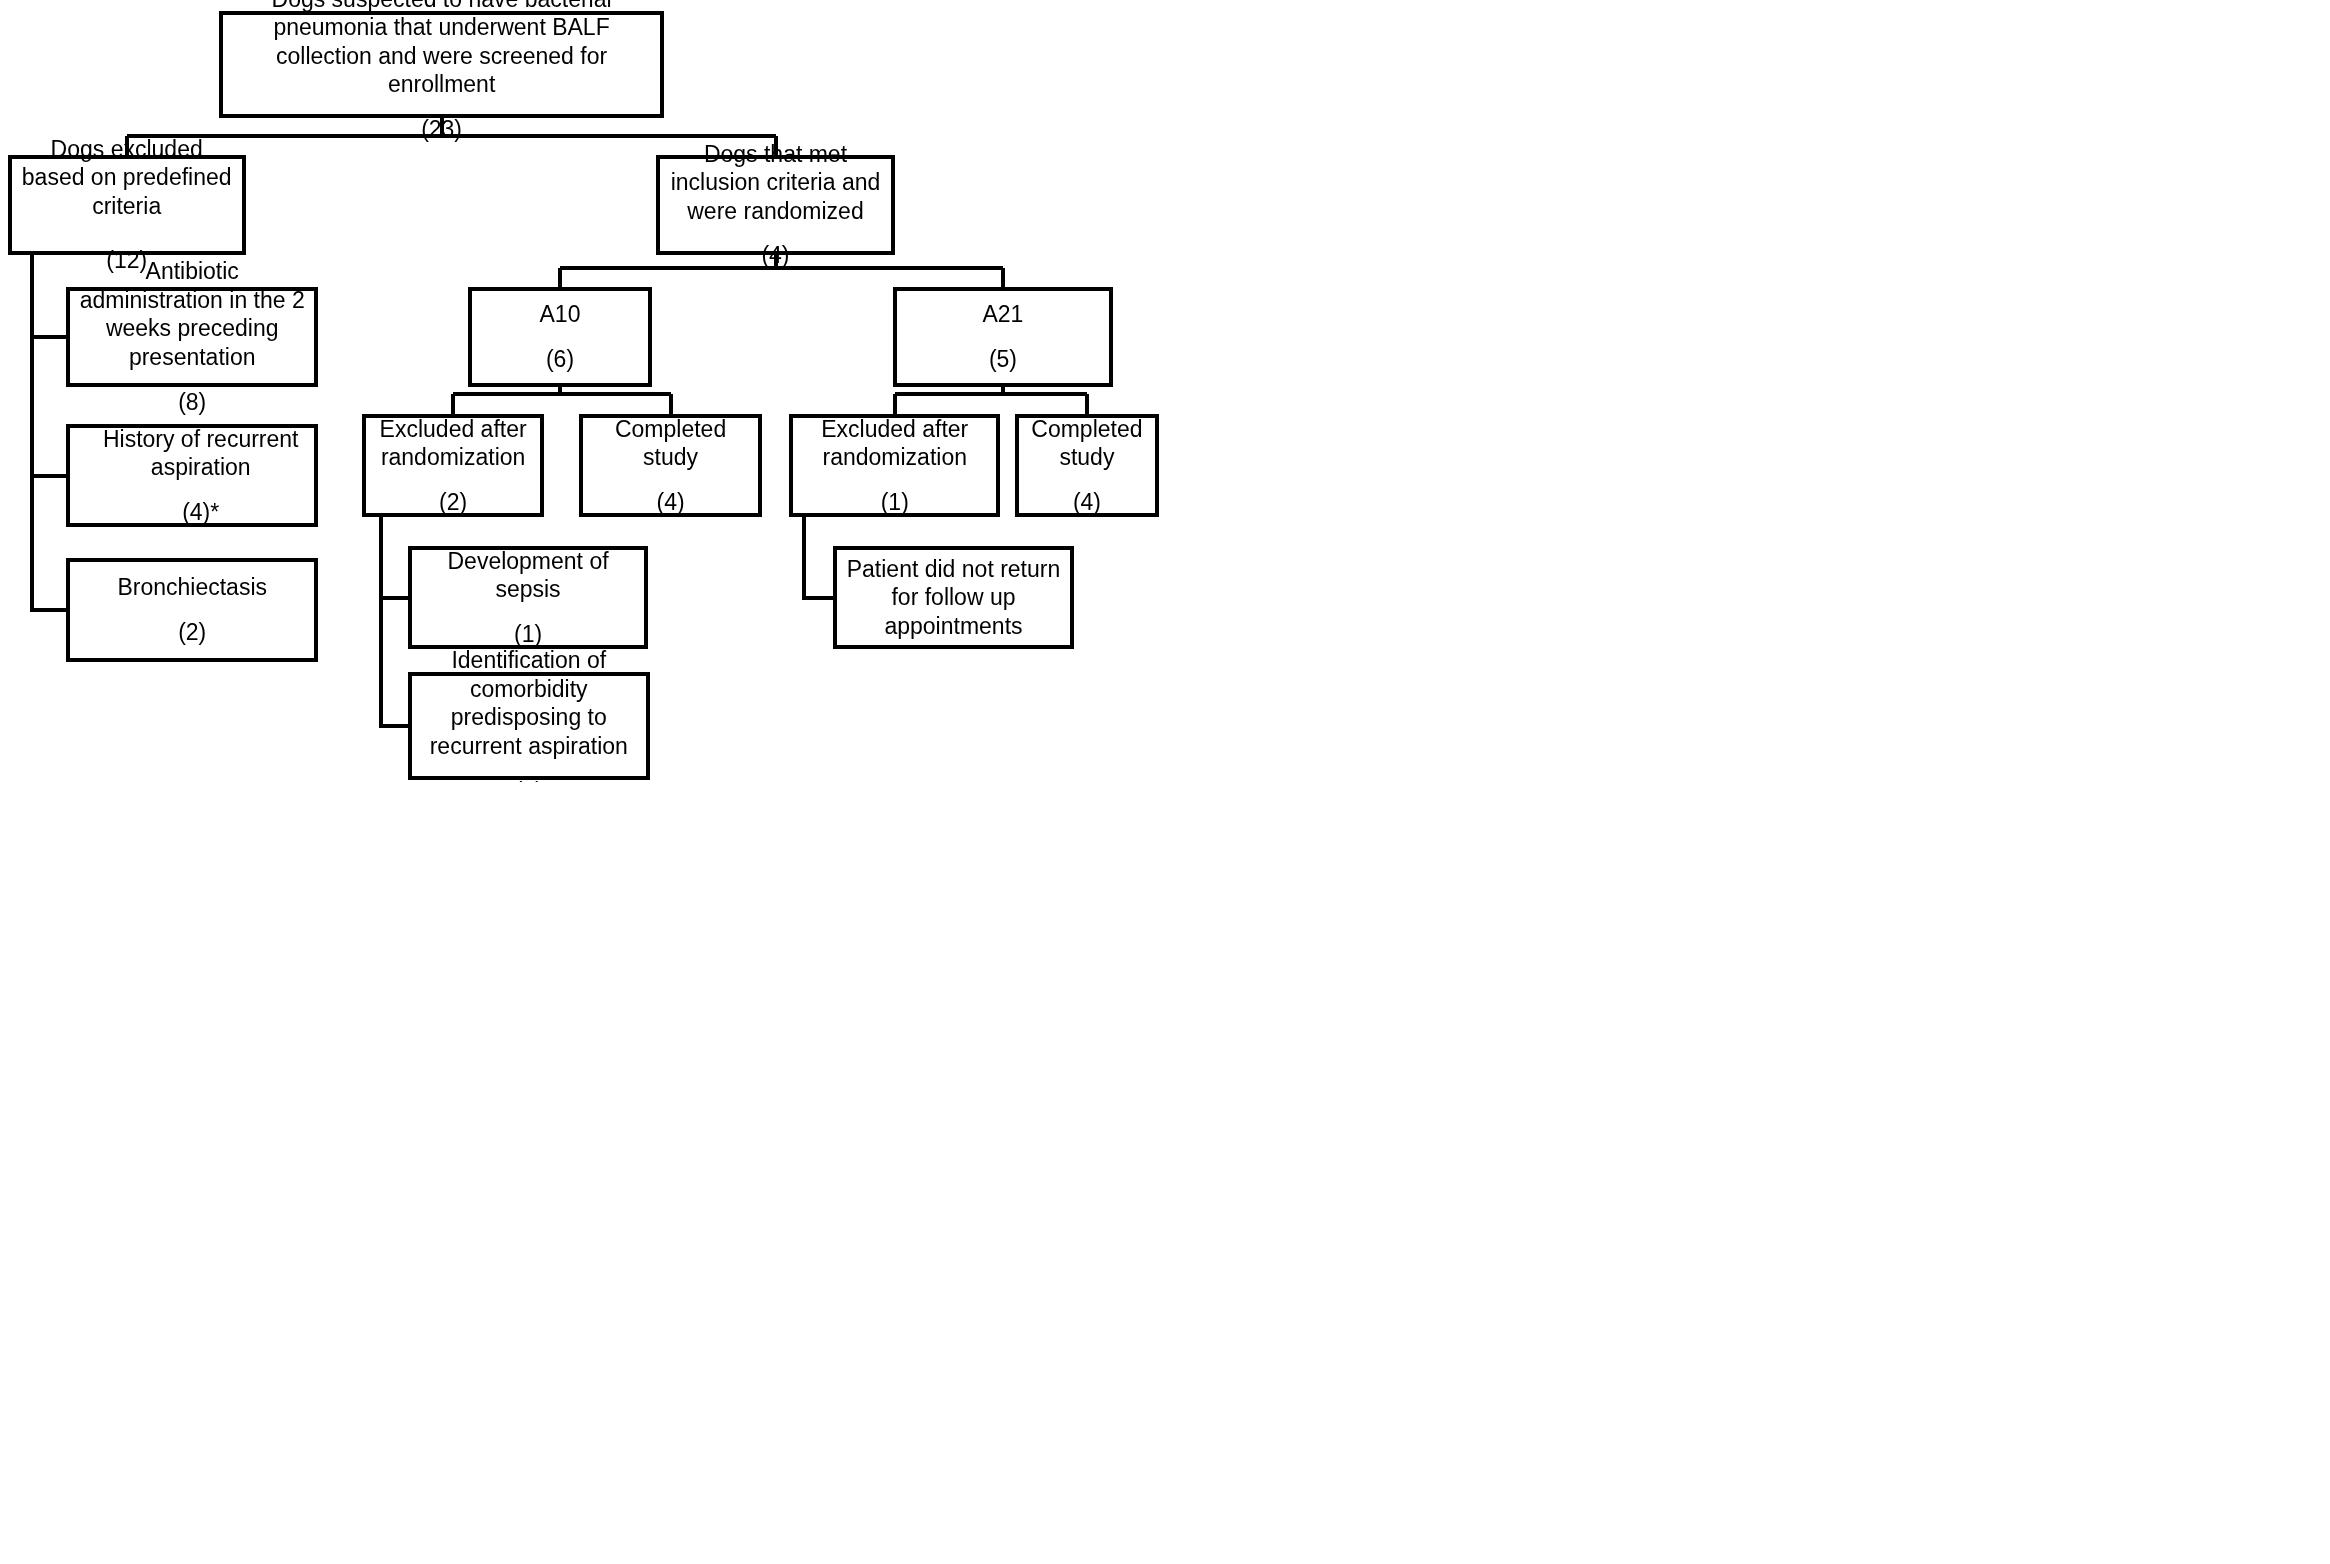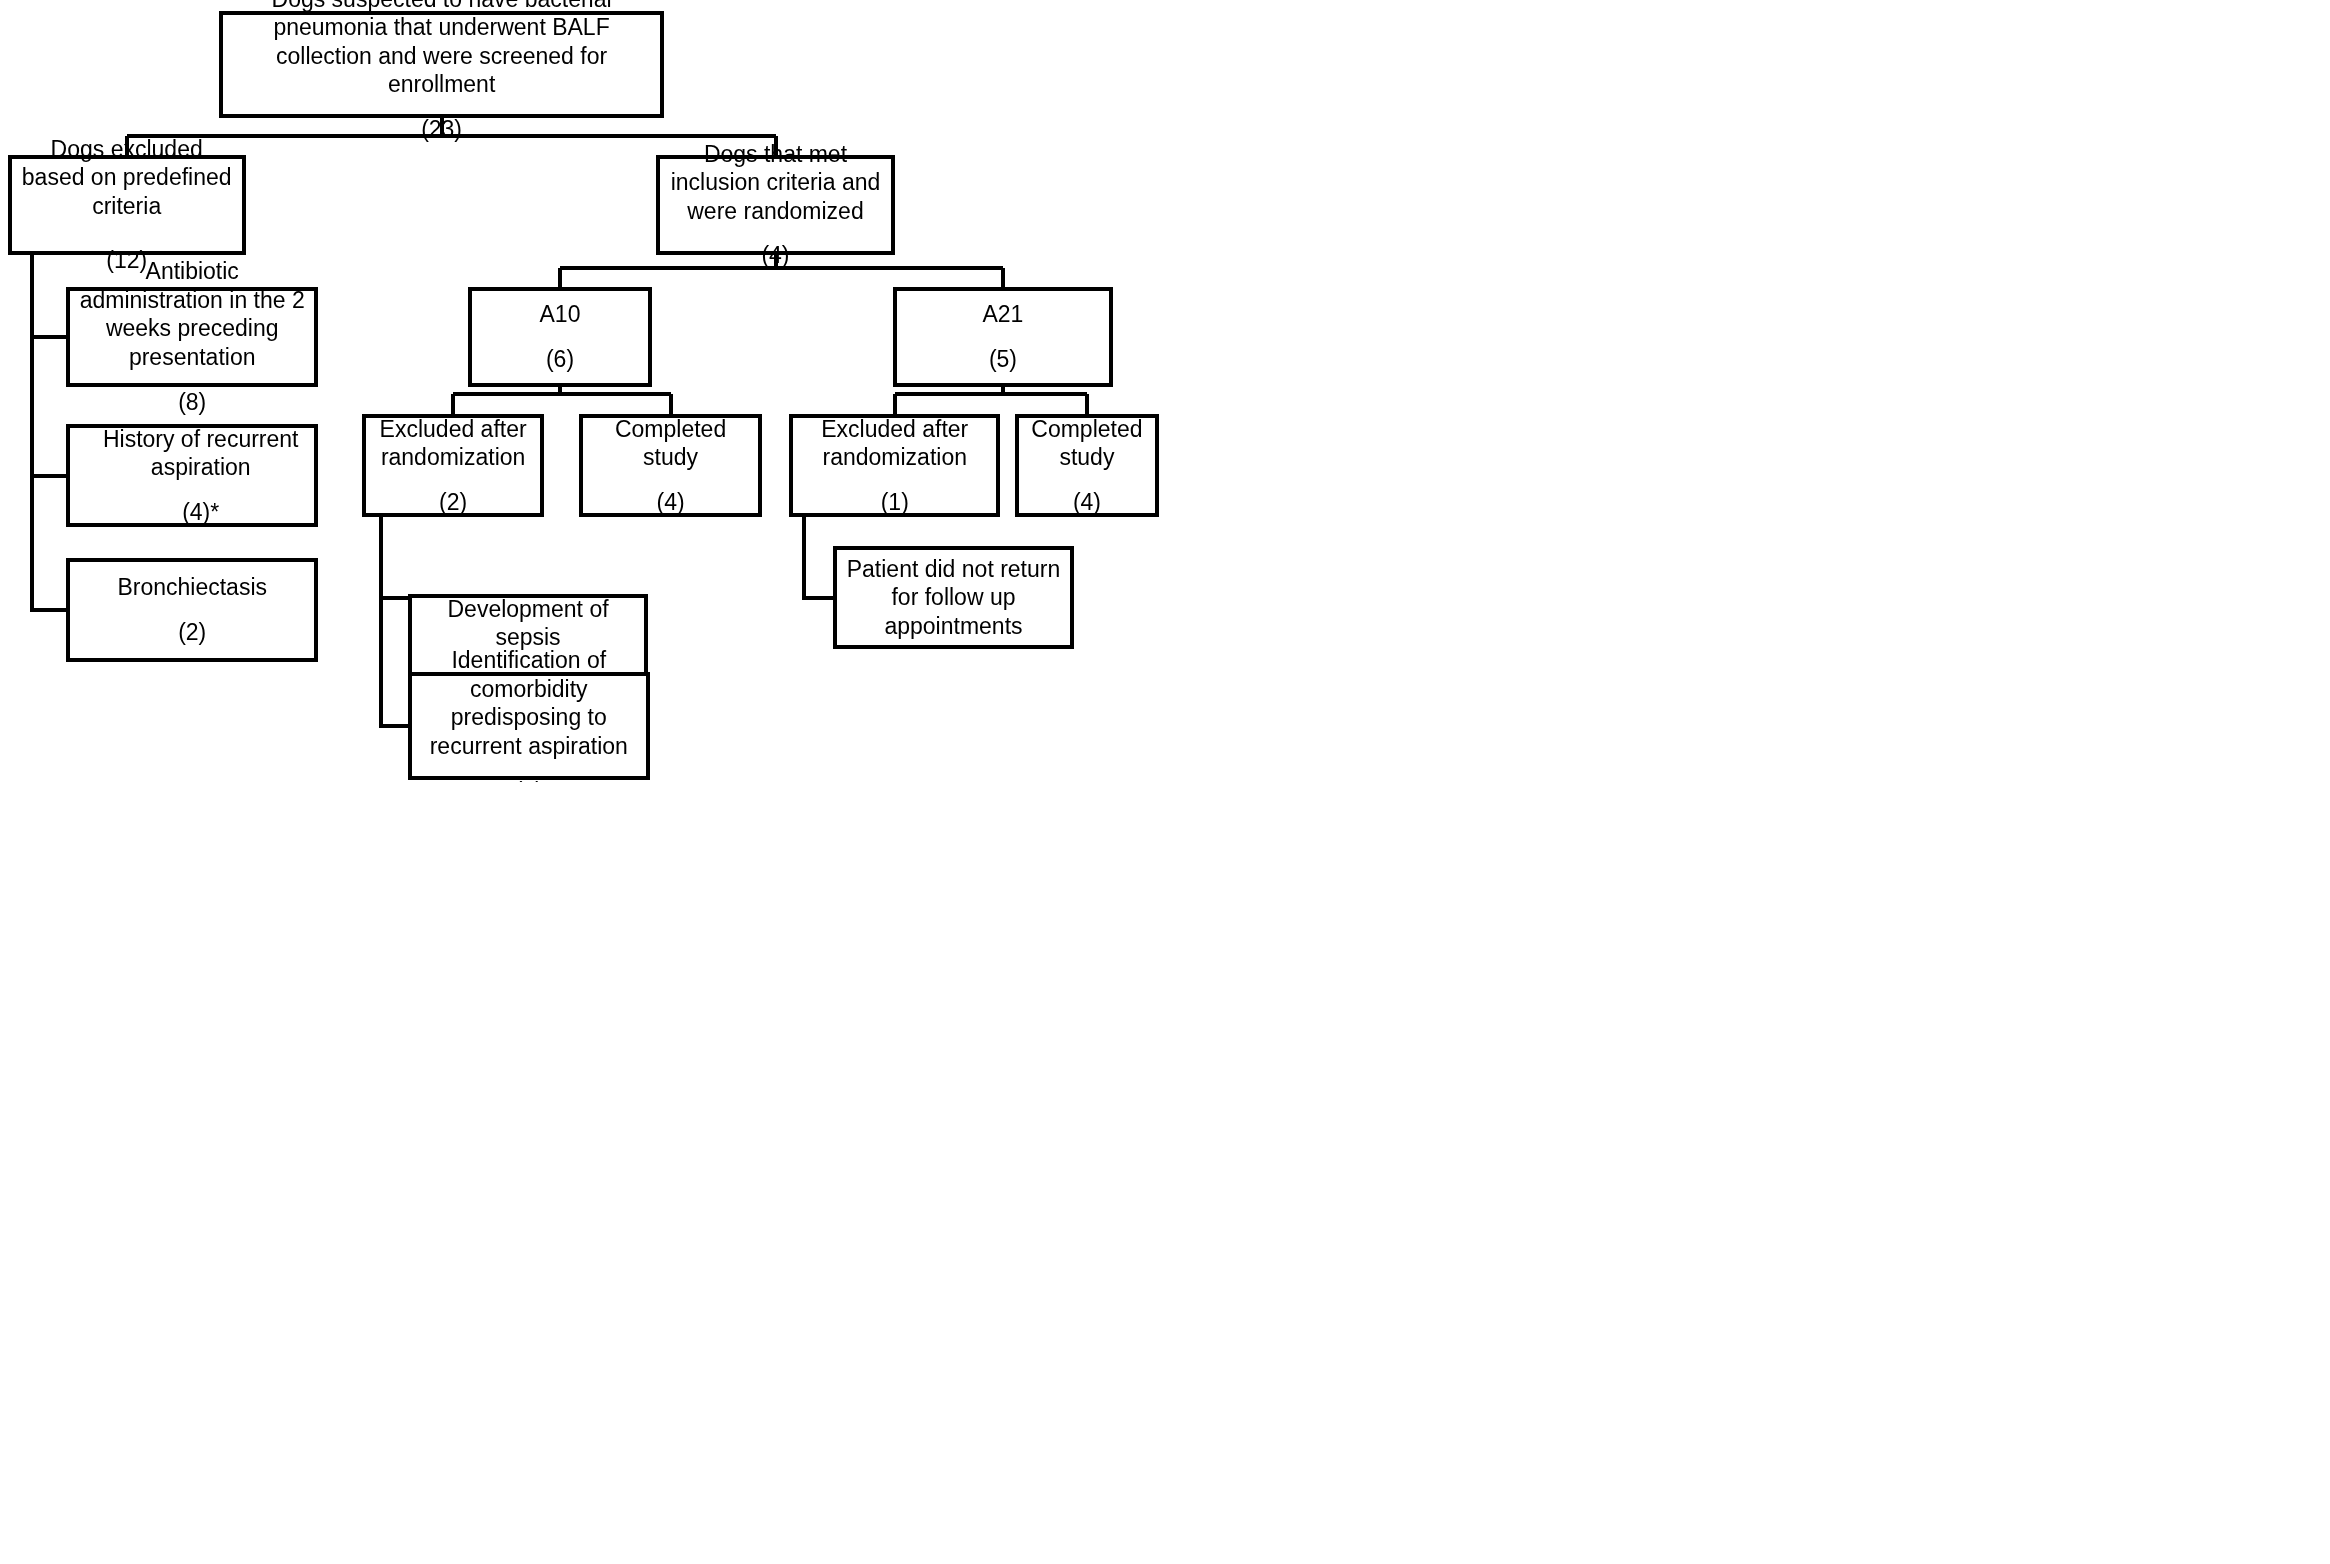--- a/index.html
+++ b/index.html
@@ -129,21 +129,21 @@
   <div class="box" style="left:67.74%; top:52.96%; width:18.13%; height:13.20%;">
     <div class="lbl">Excluded after randomization</div>
     <div class="cnt">(1)</div>
   </div>
 
   <div class="box" style="left:87.13%; top:52.96%; width:12.34%; height:13.20%;">
     <div class="lbl">Completed study</div>
     <div class="cnt">(4)</div>
   </div>
 
-  <div class="box" style="left:35.00%; top:69.84%; width:20.65%; height:13.13%;margin-top:48px;">
+  <div class="box" style="left:35.00%; top:69.84%; width:20.65%; height:13.13%;">
     <div class="lbl">Development of sepsis</div>
     <div class="cnt">(1)</div>
   </div>
 
   <div class="box" style="left:71.52%; top:69.84%; width:20.65%; height:13.13%;">
     <div class="lbl">Patient did not return for follow up appointments</div>
   </div>
 
   <div class="box" style="left:35.00%; top:85.90%; width:20.78%; height:13.80%;">
     <div class="lbl">Identification of comorbidity predisposing to recurrent aspiration</div>

